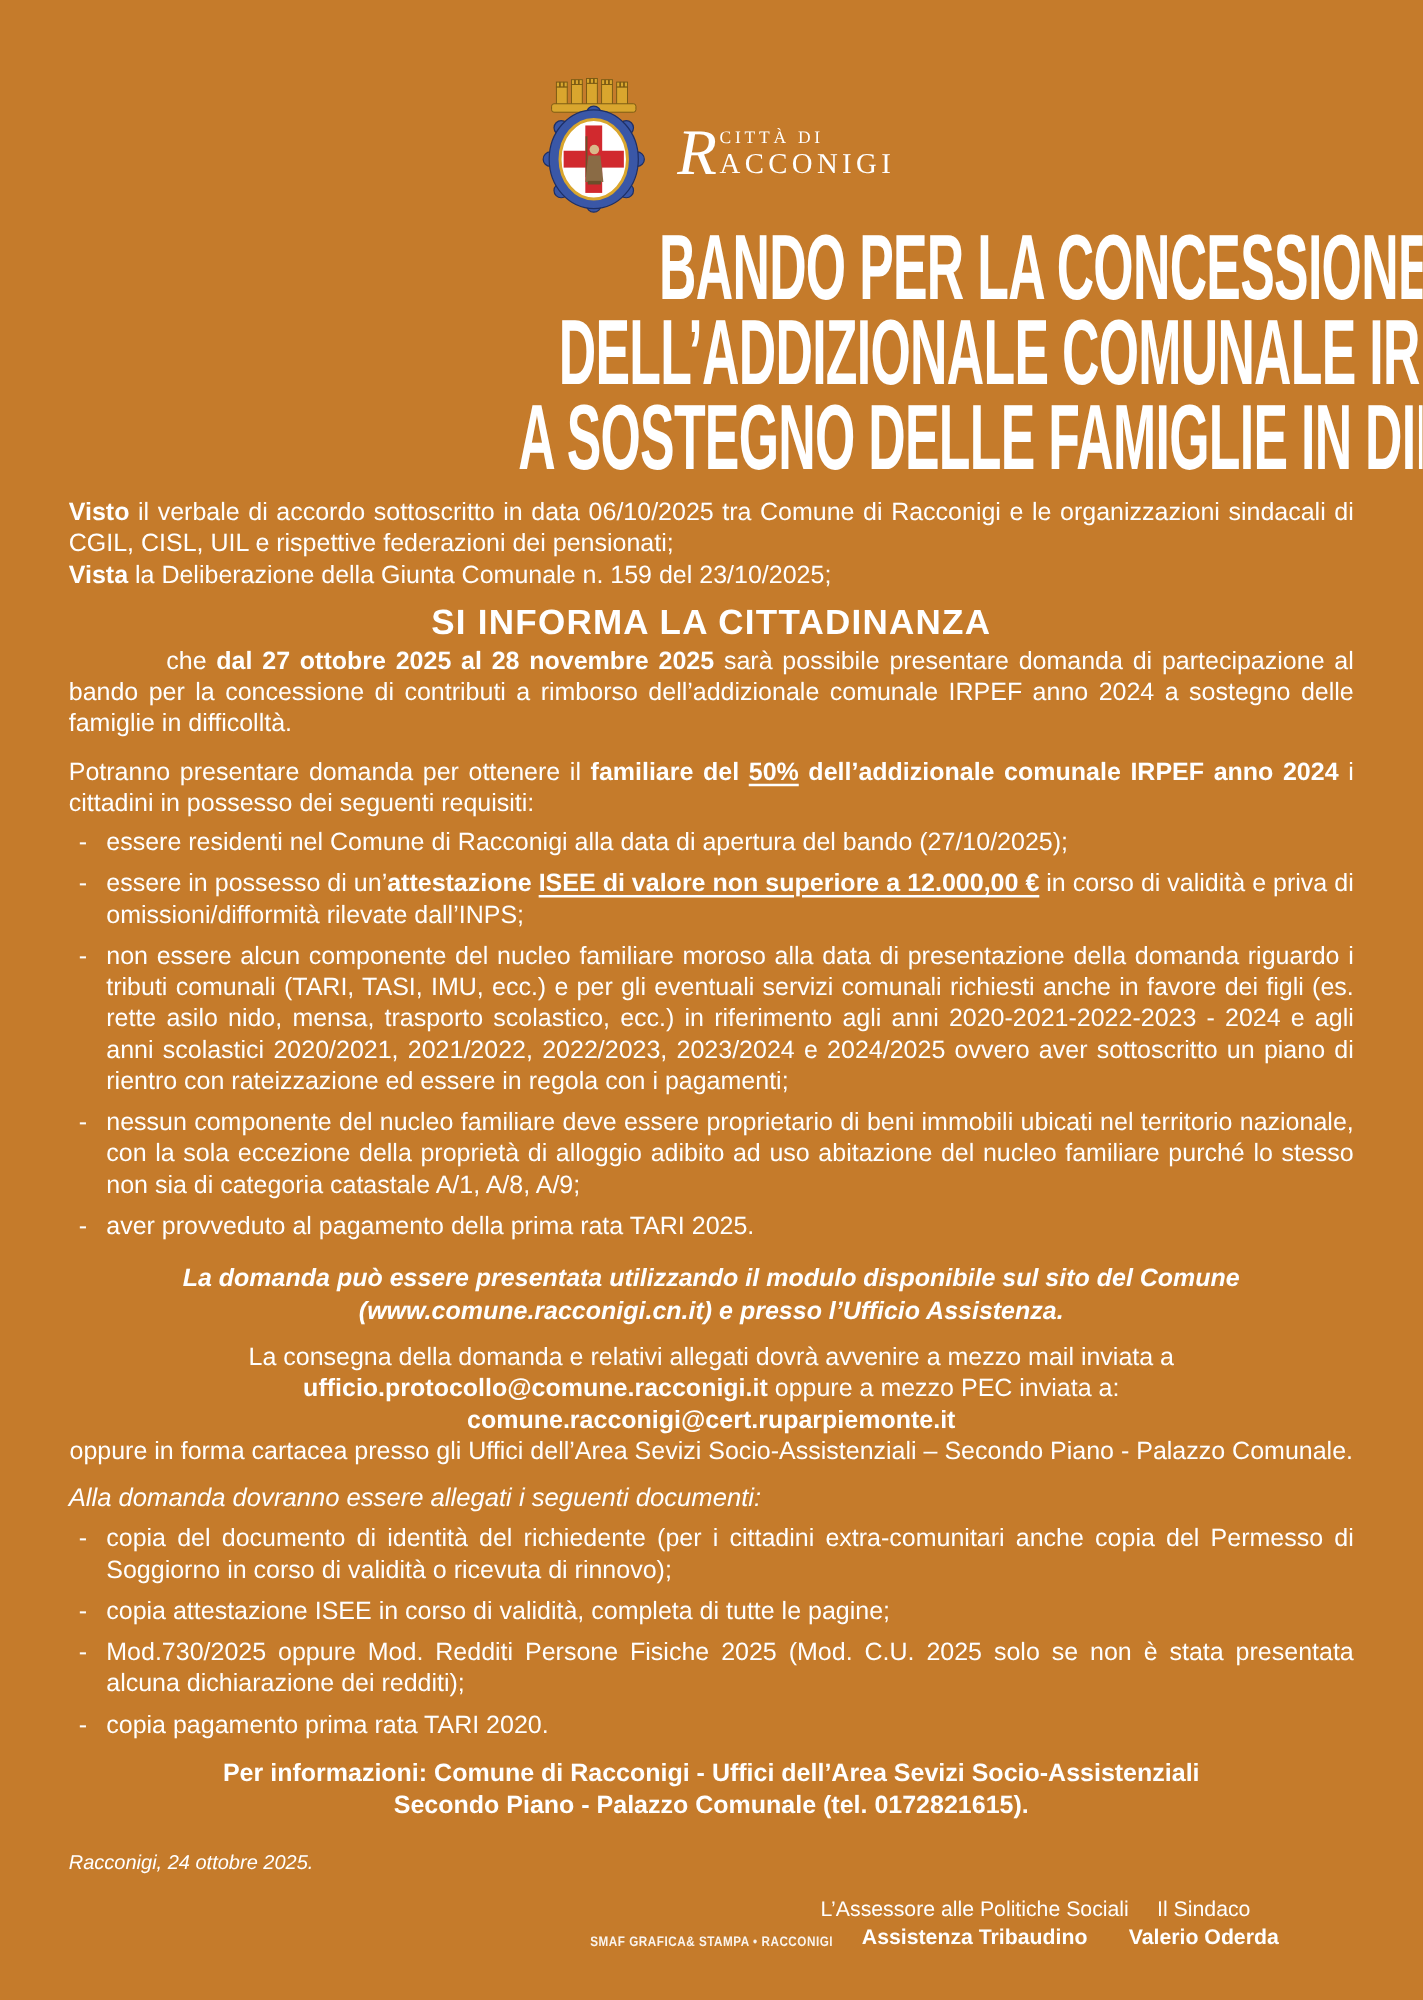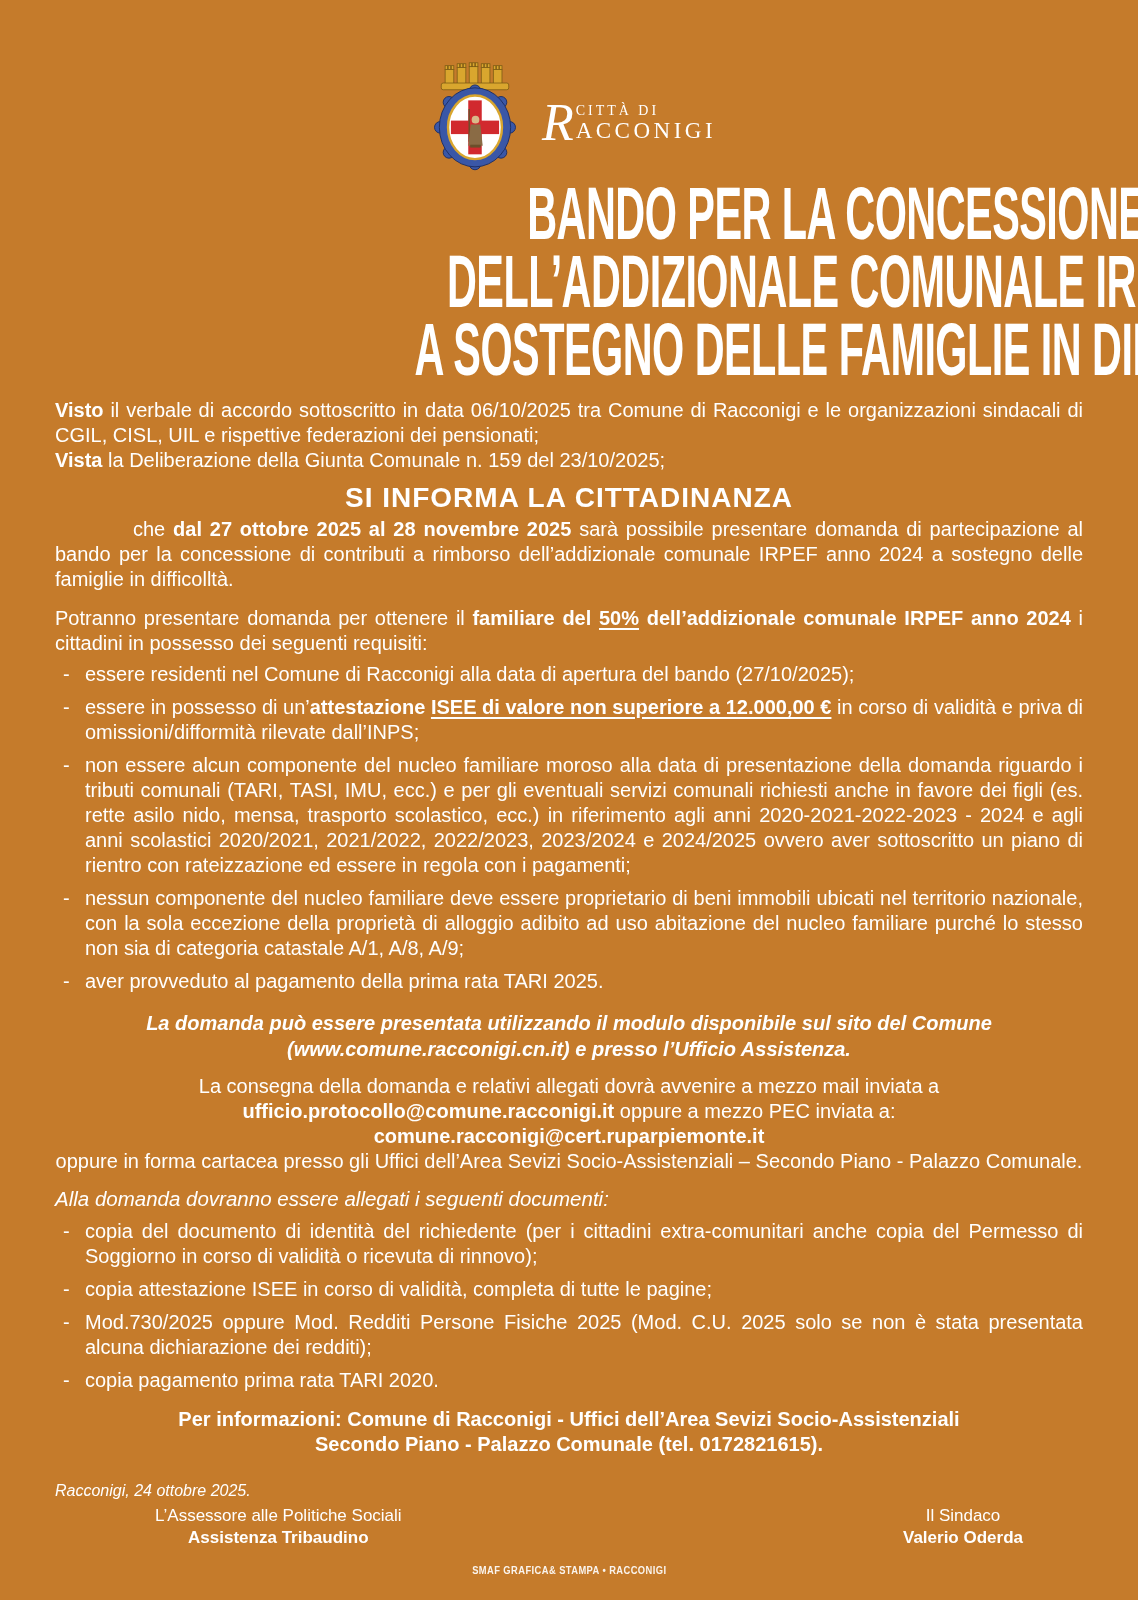--- a/index.html
+++ b/index.html
@@ -40,27 +40,27 @@
   .li{position:relative;padding-left:30px;margin-bottom:8px;}
   .li .dash{position:absolute;left:8px;top:0;}
 
   .modulo{margin-top:16px;text-align:center;font-style:italic;font-weight:700;font-size:20px;line-height:26px;}
   .consegna{margin-top:12px;text-align:center;font-size:20px;line-height:25px;}
   .allegati-intro{margin-top:12px;font-style:italic;font-size:20.5px;line-height:25px;}
   .blist2{margin-top:8px;}
   .info{margin-top:14px;text-align:center;font-weight:700;font-size:20px;line-height:25px;}
   .placedate{margin-top:24px;font-style:italic;font-size:16px;line-height:20px;}
 
-  .sigs{margin-top:4px;display:flex;justify-content:space-between;}
+  .sigs{margin-top:16px;display:flex;justify-content:flex-end;}
   .sig{text-align:center;font-size:17px;line-height:22px;}
   .sig-left{margin-left:100px;}
   .sig-right{margin-right:60px;}
   .sig .name{font-weight:700;}
 
-  .credit{position:absolute;left:0;right:0;bottom:22px;text-align:center;opacity:.92;}
+  .credit{position:absolute;left:0;right:0;bottom:38px;text-align:center;opacity:.92;}
   .credit>span{display:inline-block;font-weight:700;font-size:11px;letter-spacing:.5px;transform:scaleX(.85);white-space:nowrap;}
 </style>
 </head>
 <body>
 
 <div class="poster">
 
   <div class="hdr">
     <svg class="crest" viewBox="0 0 110 128" xmlns="http://www.w3.org/2000/svg">
 

